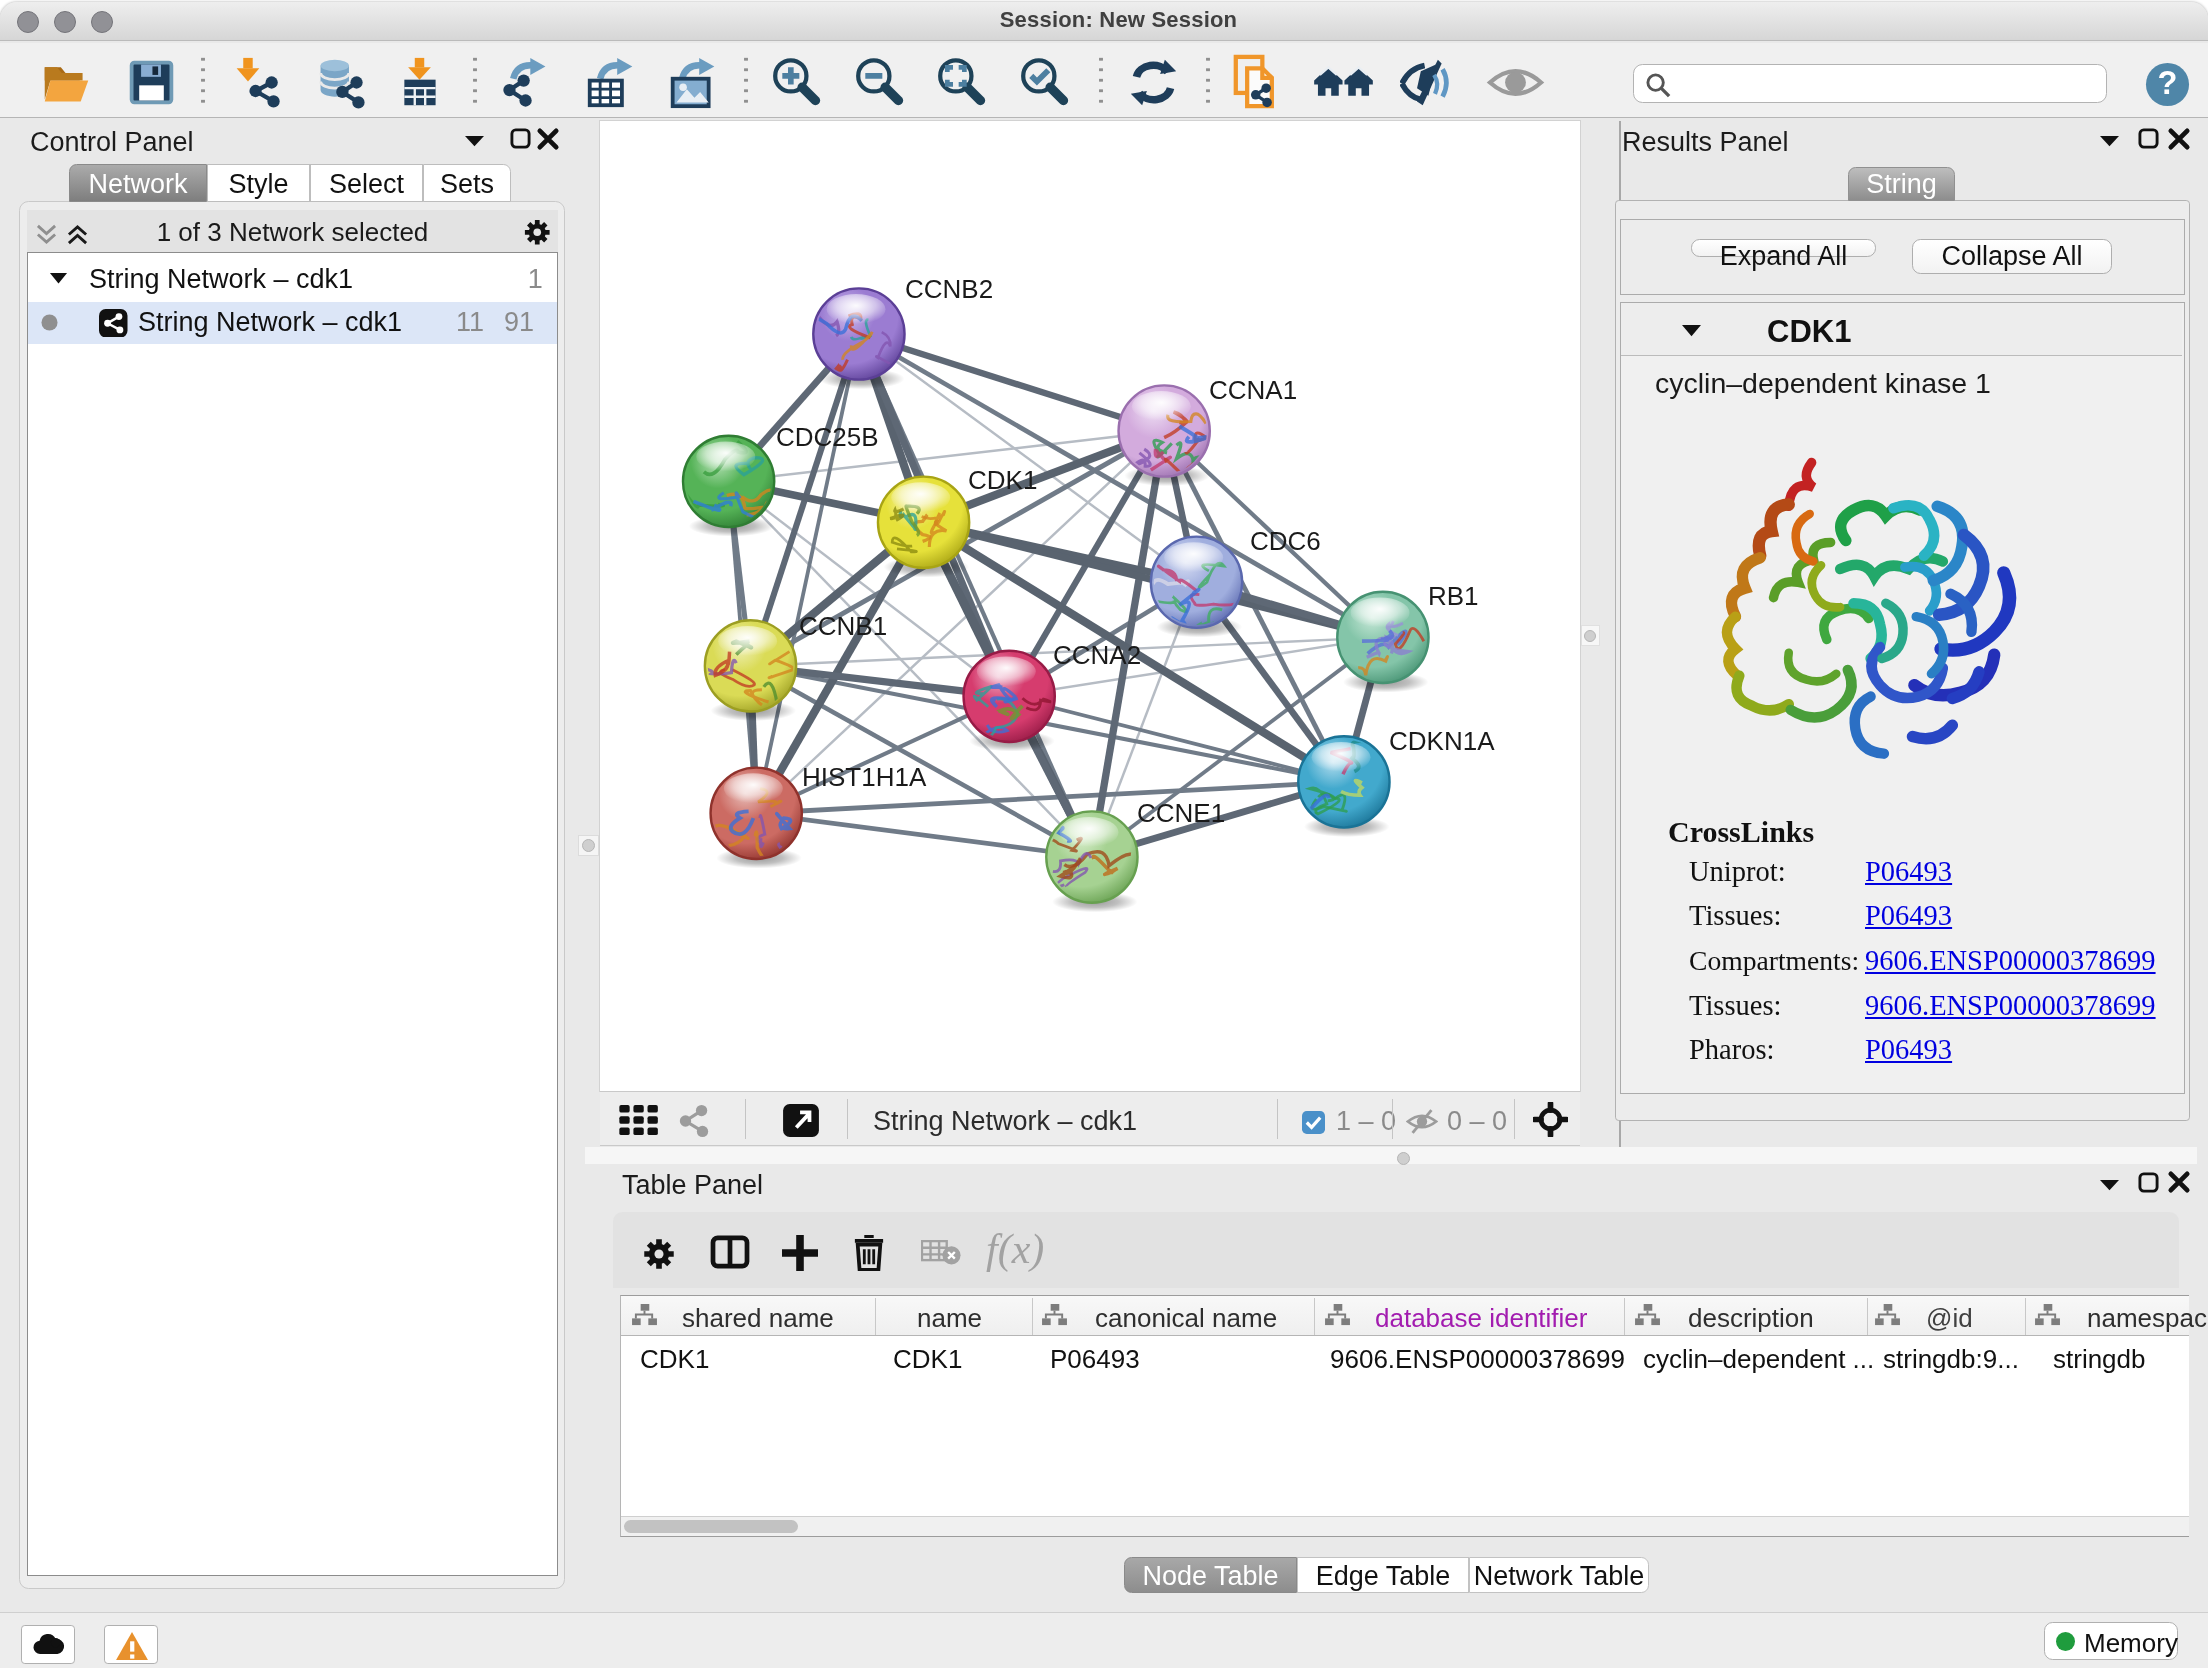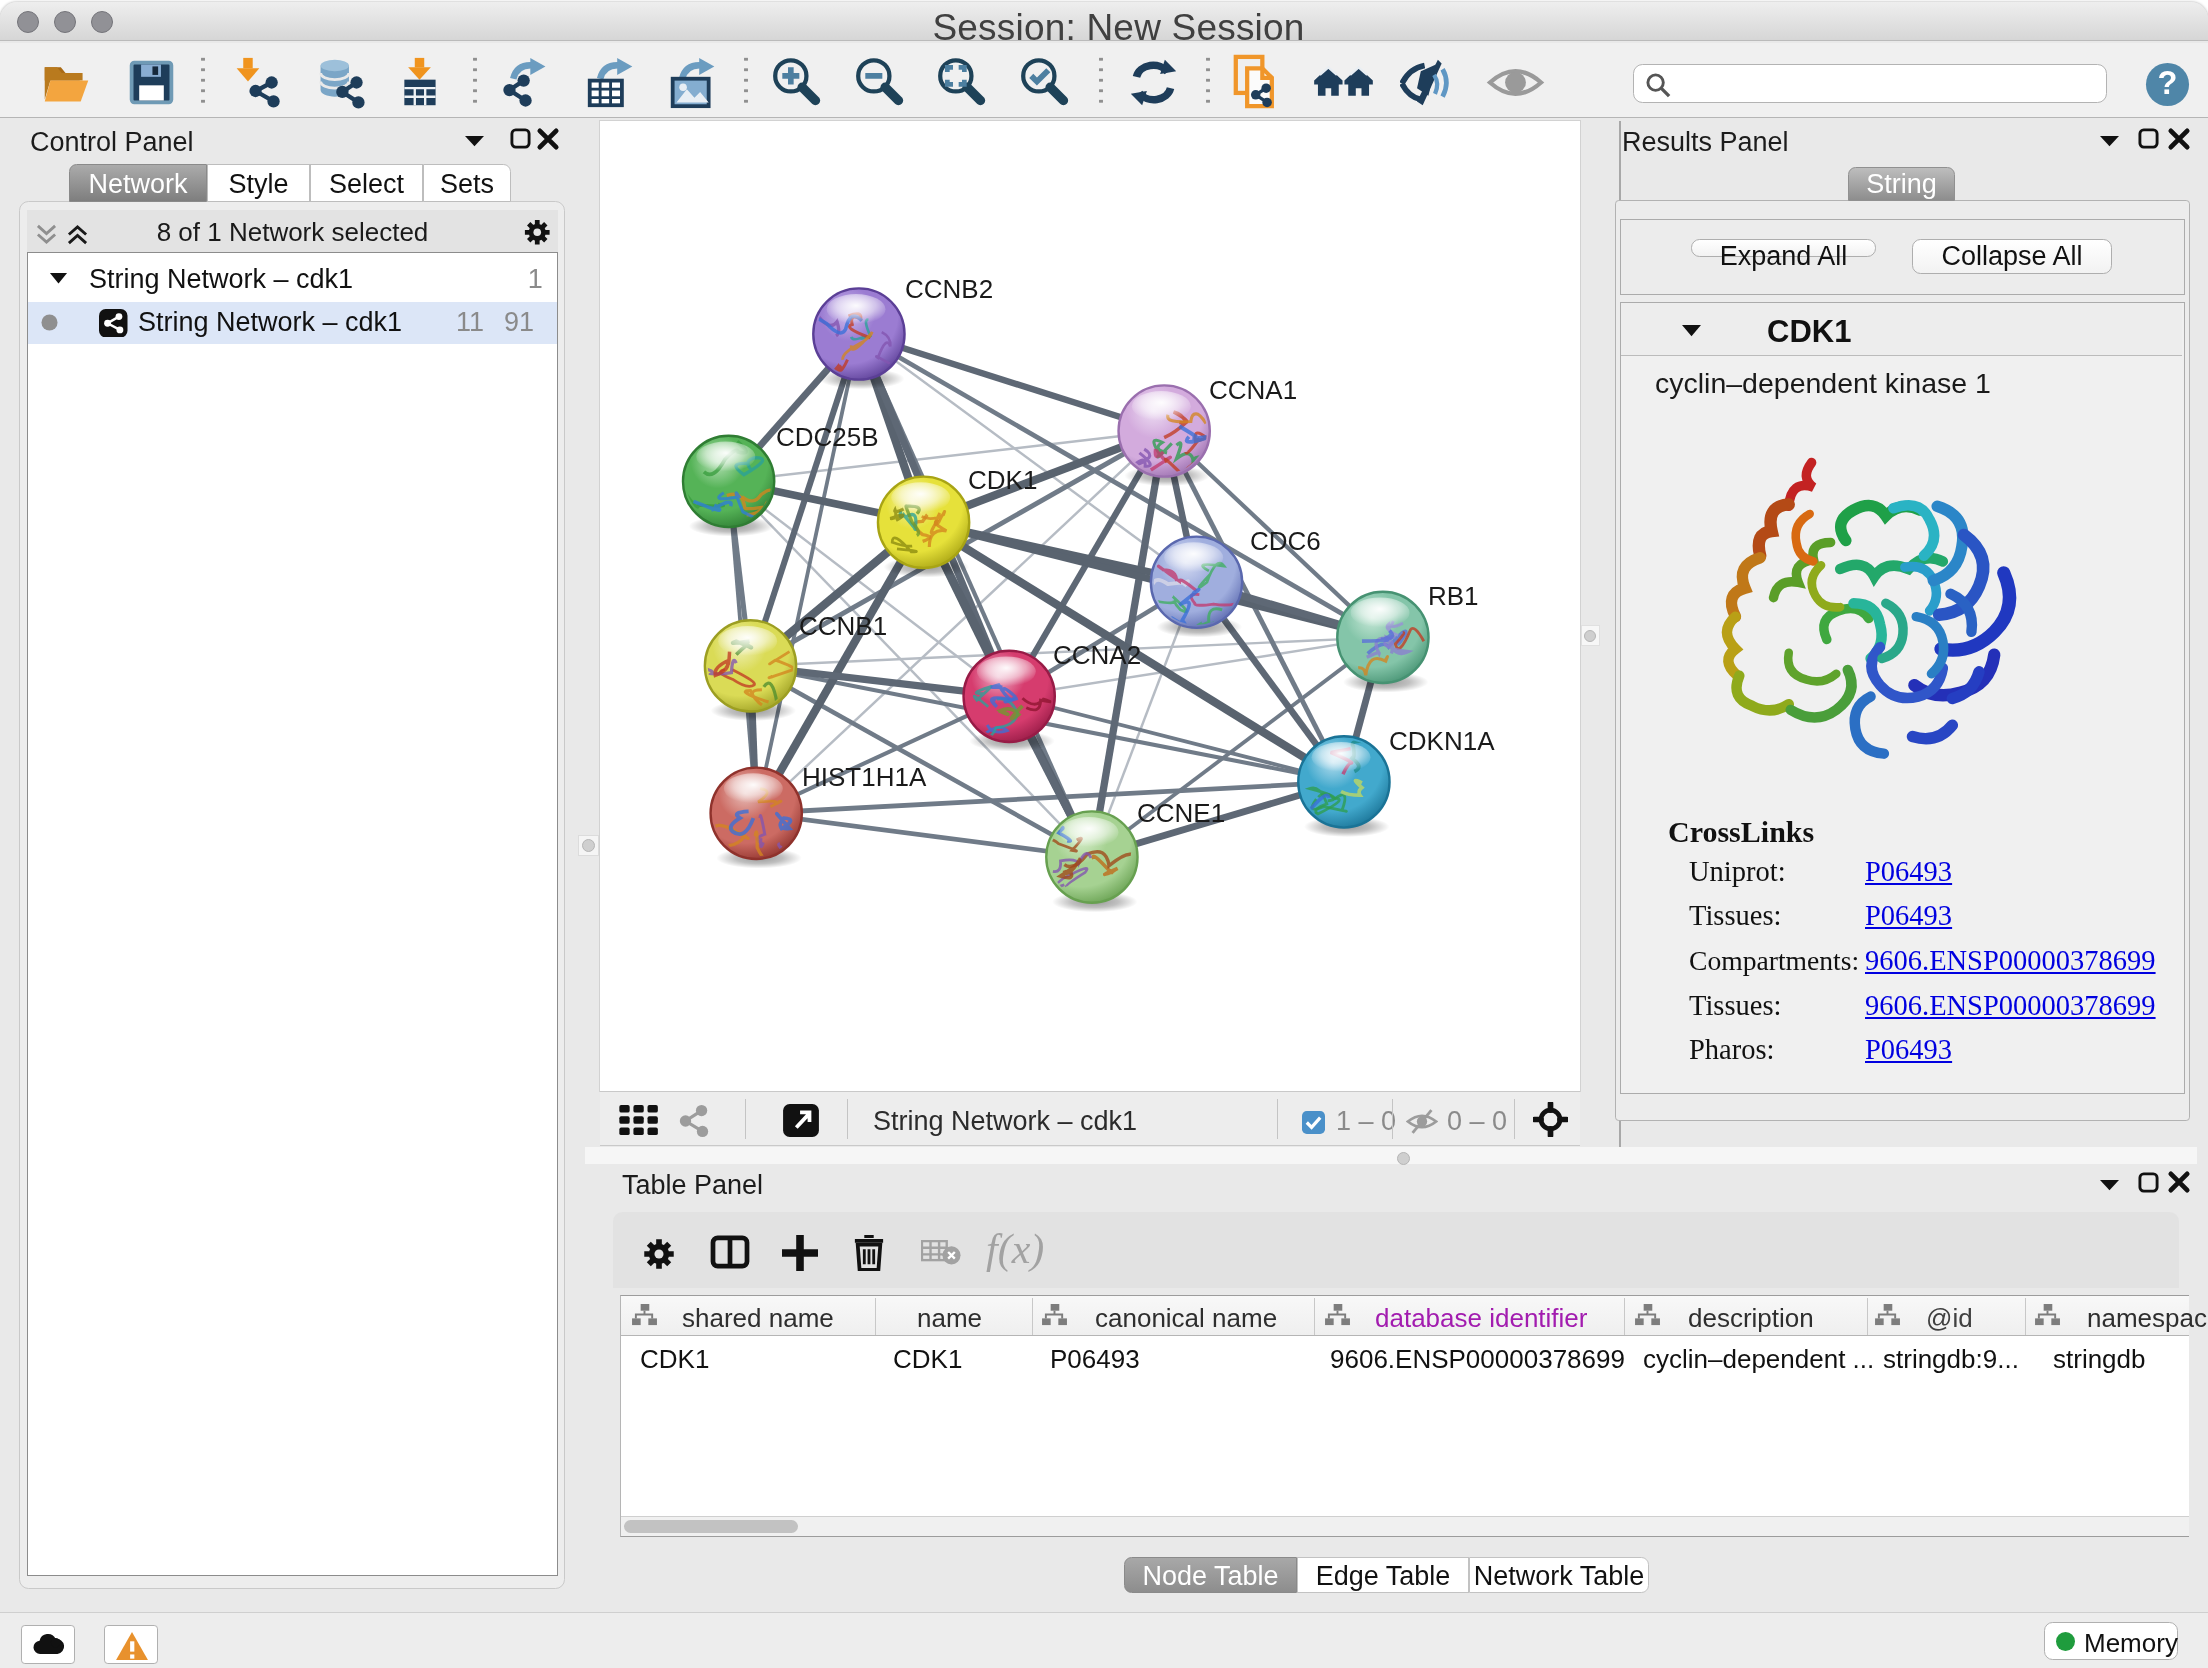--- a/index.html
+++ b/index.html
@@ -1,21 +1,21 @@
 <!DOCTYPE html>
 <html style="font-size:15px"><head>
 <meta charset="utf-8">
 <style>
 * { margin:0; padding:0; box-sizing:border-box; }
 html,body { width:2208px; height:1668px; background:#fff; font-family:"Liberation Sans", sans-serif; }
 #win { position:absolute; left:0; top:1.9px; width:2208px; height:1666px; background:#e9e9e9; border-radius:17px 17px 0 0; overflow:hidden; box-shadow:0 0 2.9px rgba(0,0,0,.35);}
 .abs { position:absolute; }
 #titlebar { position:absolute; left:0; top:0; width:2208px; height:39px; background:linear-gradient(#eeeeee,#d6d6d6); border-bottom:1.9px solid #bbbbbb; }
 .tl { position:absolute; top:9.5px; width:22px; height:22px; border-radius:50%; background:#919196; border:1.4px solid #74747a; }
-#title { position:absolute; top:4.8px; left:0; width:2208px; text-align:center; font-size:37px; font-weight:normal; color:#404040; letter-spacing:0.2px;padding-left:29px;}
+#title { position:absolute; top:4.8px; left:0; width:2208px; text-align:center; font-size:22px; font-weight:bold; color:#404040; letter-spacing:0.2px;padding-left:29px;}
 #toolbar { position:absolute; left:0; top:41px; width:2208px; height:75px; background:#f0f0f0; border-bottom:1.9px solid #b5b5b5; }
 .tsep { position:absolute; top:11.4px; height:55px; width:3.8px; background-image:radial-gradient(circle, #8f8f8f 1.7px, rgba(0,0,0,0) 1.9px); background-size:3.8px 10.5px; background-repeat:repeat-y; }
 #searchbox { position:absolute; left:1633px; top:21px; width:474px; height:39px; background:#fff; border:1.9px solid #b3b3b3; border-radius:9.5px; }
 .ptitle { font-size:27px; color:#1c1c1c; }
 svg.icon { position:absolute; }
 .serif { font-family:"Liberation Serif", serif; }
 </style>
 </head>
 <body>
 <div id="win">
@@ -188,21 +188,21 @@
 <div class="abs" style="left:310px;top:162px;width:113px;height:38px;background:#fff;border:1px solid #bdbdbd;font-size:27px;color:#111;text-align:center;line-height:38px;">Select</div>
 <div class="abs" style="left:423px;top:162px;width:88px;height:38px;background:#fff;border:1px solid #bdbdbd;border-radius:0 7.6px 0 0;font-size:27px;color:#111;text-align:center;line-height:38px;">Sets</div>
 
 <div class="abs" style="left:27px;top:208px;width:531px;height:42px;background:#e3e3e3;">
  <svg class="abs" style="left:8.6px;top:14.3px;" width="21" height="21" viewBox="0 0 22 22">
         <path d="M2 2 l9 8 9 -8 M2 11 l9 8 9 -8" fill="none" stroke="#8f8f8f" stroke-width="3"></path>
       </svg>
  <svg class="abs" style="left:40px;top:14.3px;" width="21" height="21" viewBox="0 0 22 22">
         <path d="M2 20 l9 -8 9 8 M2 11 l9 -8 9 8" fill="none" stroke="#1a1a1a" stroke-width="3"></path>
       </svg>
- <div class="abs" style="left:0;top:7.6px;width:531px;text-align:center;font-size:26px;color:#1a1a1a;">8 of 1 Network selected</div>
+ <div class="abs" style="left:0;top:7.6px;width:531px;text-align:center;font-size:26px;color:#1a1a1a;">1 of 3 Network selected</div>
  <svg class="abs" style="left:496px;top:8.6px;" width="28.5" height="28.5" viewBox="0 0 30 30">
   <g fill="#111">
           <circle cx="15" cy="15" r="9"></circle>
   <g stroke="#111" stroke-width="5">
             <path d="M15 2 v6 M15 22 v6 M2 15 h6 M22 15 h6 M6 6 l4 4 M20 20 l4 4 M24 6 l-4 4 M10 20 l-4 4"></path>
           </g>
         </g>
   <circle cx="15" cy="15" r="4" fill="#e3e3e3"></circle>
  </svg>
 </div>

